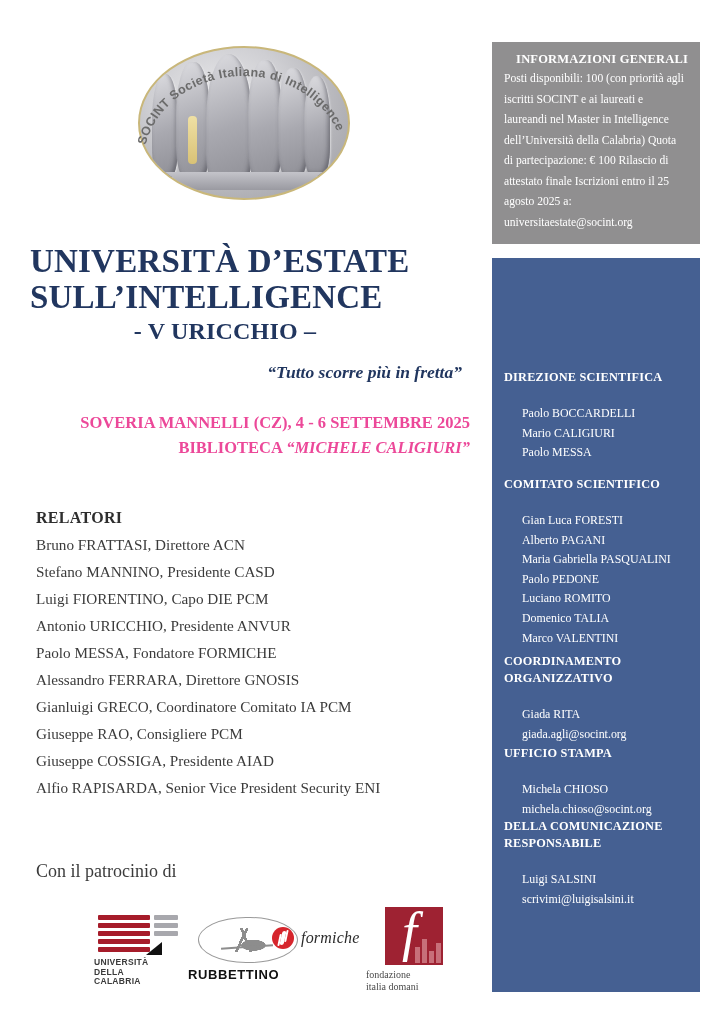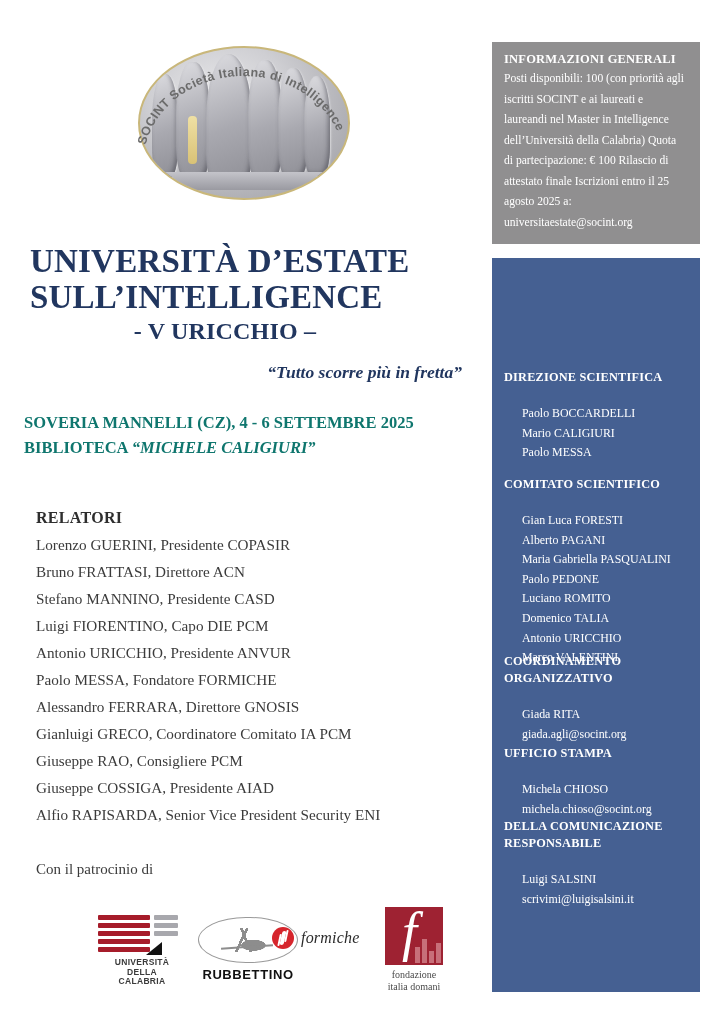--- a/index.html
+++ b/index.html
@@ -104,22 +104,22 @@
     color: #21365f;
     font-weight: bold;
     font-style: italic;
     font-size: 17.5px;
   }
   .venue {
     position: absolute;
     left: 24px;
     top: 410px;
     width: 446px;
-    text-align: left;
-    color: #0f766e;
+    text-align: right;
+    color: #ec4899;
     font-weight: bold;
     font-size: 16.5px;
     line-height: 25px;
   }
   .venue .lib-name { font-style: italic; }
 
   .relatori-head {
     position: absolute;
     left: 36px;
     top: 509px;
@@ -141,33 +141,33 @@
     font-size: 15.2px;
     line-height: 27px;
     color: #3b3b3b;
     white-space: nowrap;
   }
 
   .patrocinio {
     position: absolute;
     left: 36px;
     top: 861px;
-    font-size: 15px;
+    font-size: 18px;
     color: #3b3b3b;
   }
 
   
   .logos {
     position: absolute;
     left: 88px;
     top: 905px;
     width: 360px;
     height: 90px;
   }
-  .logo { position: absolute; text-align: center; }
+  .logo { position: absolute; text-align: left; }
 
   
   .logo-unical { left: 6px; top: 10px; width: 96px; }
   .unical-mark { position: relative; width: 88px; height: 40px; margin: 0 auto; }
   .unical-mark i {
     position: absolute; display: block; background: #a61c2a; border-radius: 1px;
   }
   .unical-mark .g { background: #a8a8ad; }
   .unical-tri {
     position: absolute; right: 24px; bottom: 0;
@@ -259,20 +259,21 @@
     background: #908f90;
     color: #ffffff;
     padding: 10px 12px 0 12px;
     box-sizing: border-box;
   }
   .panel-gray h3 {
     margin: 0 0 2px 0;
     font-size: 12.5px;
     font-weight: bold;
     letter-spacing: .2px;
+    text-align: right;
   }
   .panel-gray p {
     margin: 0;
     font-size: 11.6px;
     line-height: 20.5px;
   }
 
   .panel-blue {
     position: absolute;
     left: 492px; top: 258px;
@@ -337,21 +338,20 @@
 <div class="motto">“Tutto scorre più in fretta”</div>
 
 <div class="venue">
   <span>SOVERIA MANNELLI (CZ), 4 - 6 SETTEMBRE 2025</span><br>
   <span>BIBLIOTECA</span>
   <span class="lib-name">“MICHELE CALIGIURI”</span>
 </div>
 
 <div class="relatori-head">RELATORI</div>
 <ul class="relatori-list">
-  <li>Lorenzo GUERINI, Presidente COPASIR</li>
   <li>Bruno FRATTASI, Direttore ACN</li>
   <li>Stefano MANNINO, Presidente CASD</li>
   <li>Luigi FIORENTINO, Capo DIE PCM</li>
   <li>Antonio URICCHIO, Presidente ANVUR</li>
   <li>Paolo MESSA, Fondatore FORMICHE</li>
   <li>Alessandro FERRARA, Direttore GNOSIS</li>
   <li>Gianluigi GRECO, Coordinatore Comitato IA PCM</li>
   <li>Giuseppe RAO, Consigliere PCM</li>
   <li>Giuseppe COSSIGA, Presidente AIAD</li>
   <li>Alfio RAPISARDA, Senior Vice President Security ENI</li>
@@ -423,21 +423,20 @@
 
   <div class="blue-block bb-com">
     <h3>COMITATO SCIENTIFICO</h3>
     <ul>
       <li>Gian Luca FORESTI</li>
       <li>Alberto PAGANI</li>
       <li>Maria Gabriella PASQUALINI</li>
       <li>Paolo PEDONE</li>
       <li>Luciano ROMITO</li>
       <li>Domenico TALIA</li>
-      <li>Antonio URICCHIO</li>
       <li>Marco VALENTINI</li>
     </ul>
   </div>
 
   <div class="blue-block bb-coo">
     <h3>COORDINAMENTO</h3>
     <h3>ORGANIZZATIVO</h3>
     <ul>
       <li>Giada RITA</li>
       <li>giada.agli@socint.org</li>

